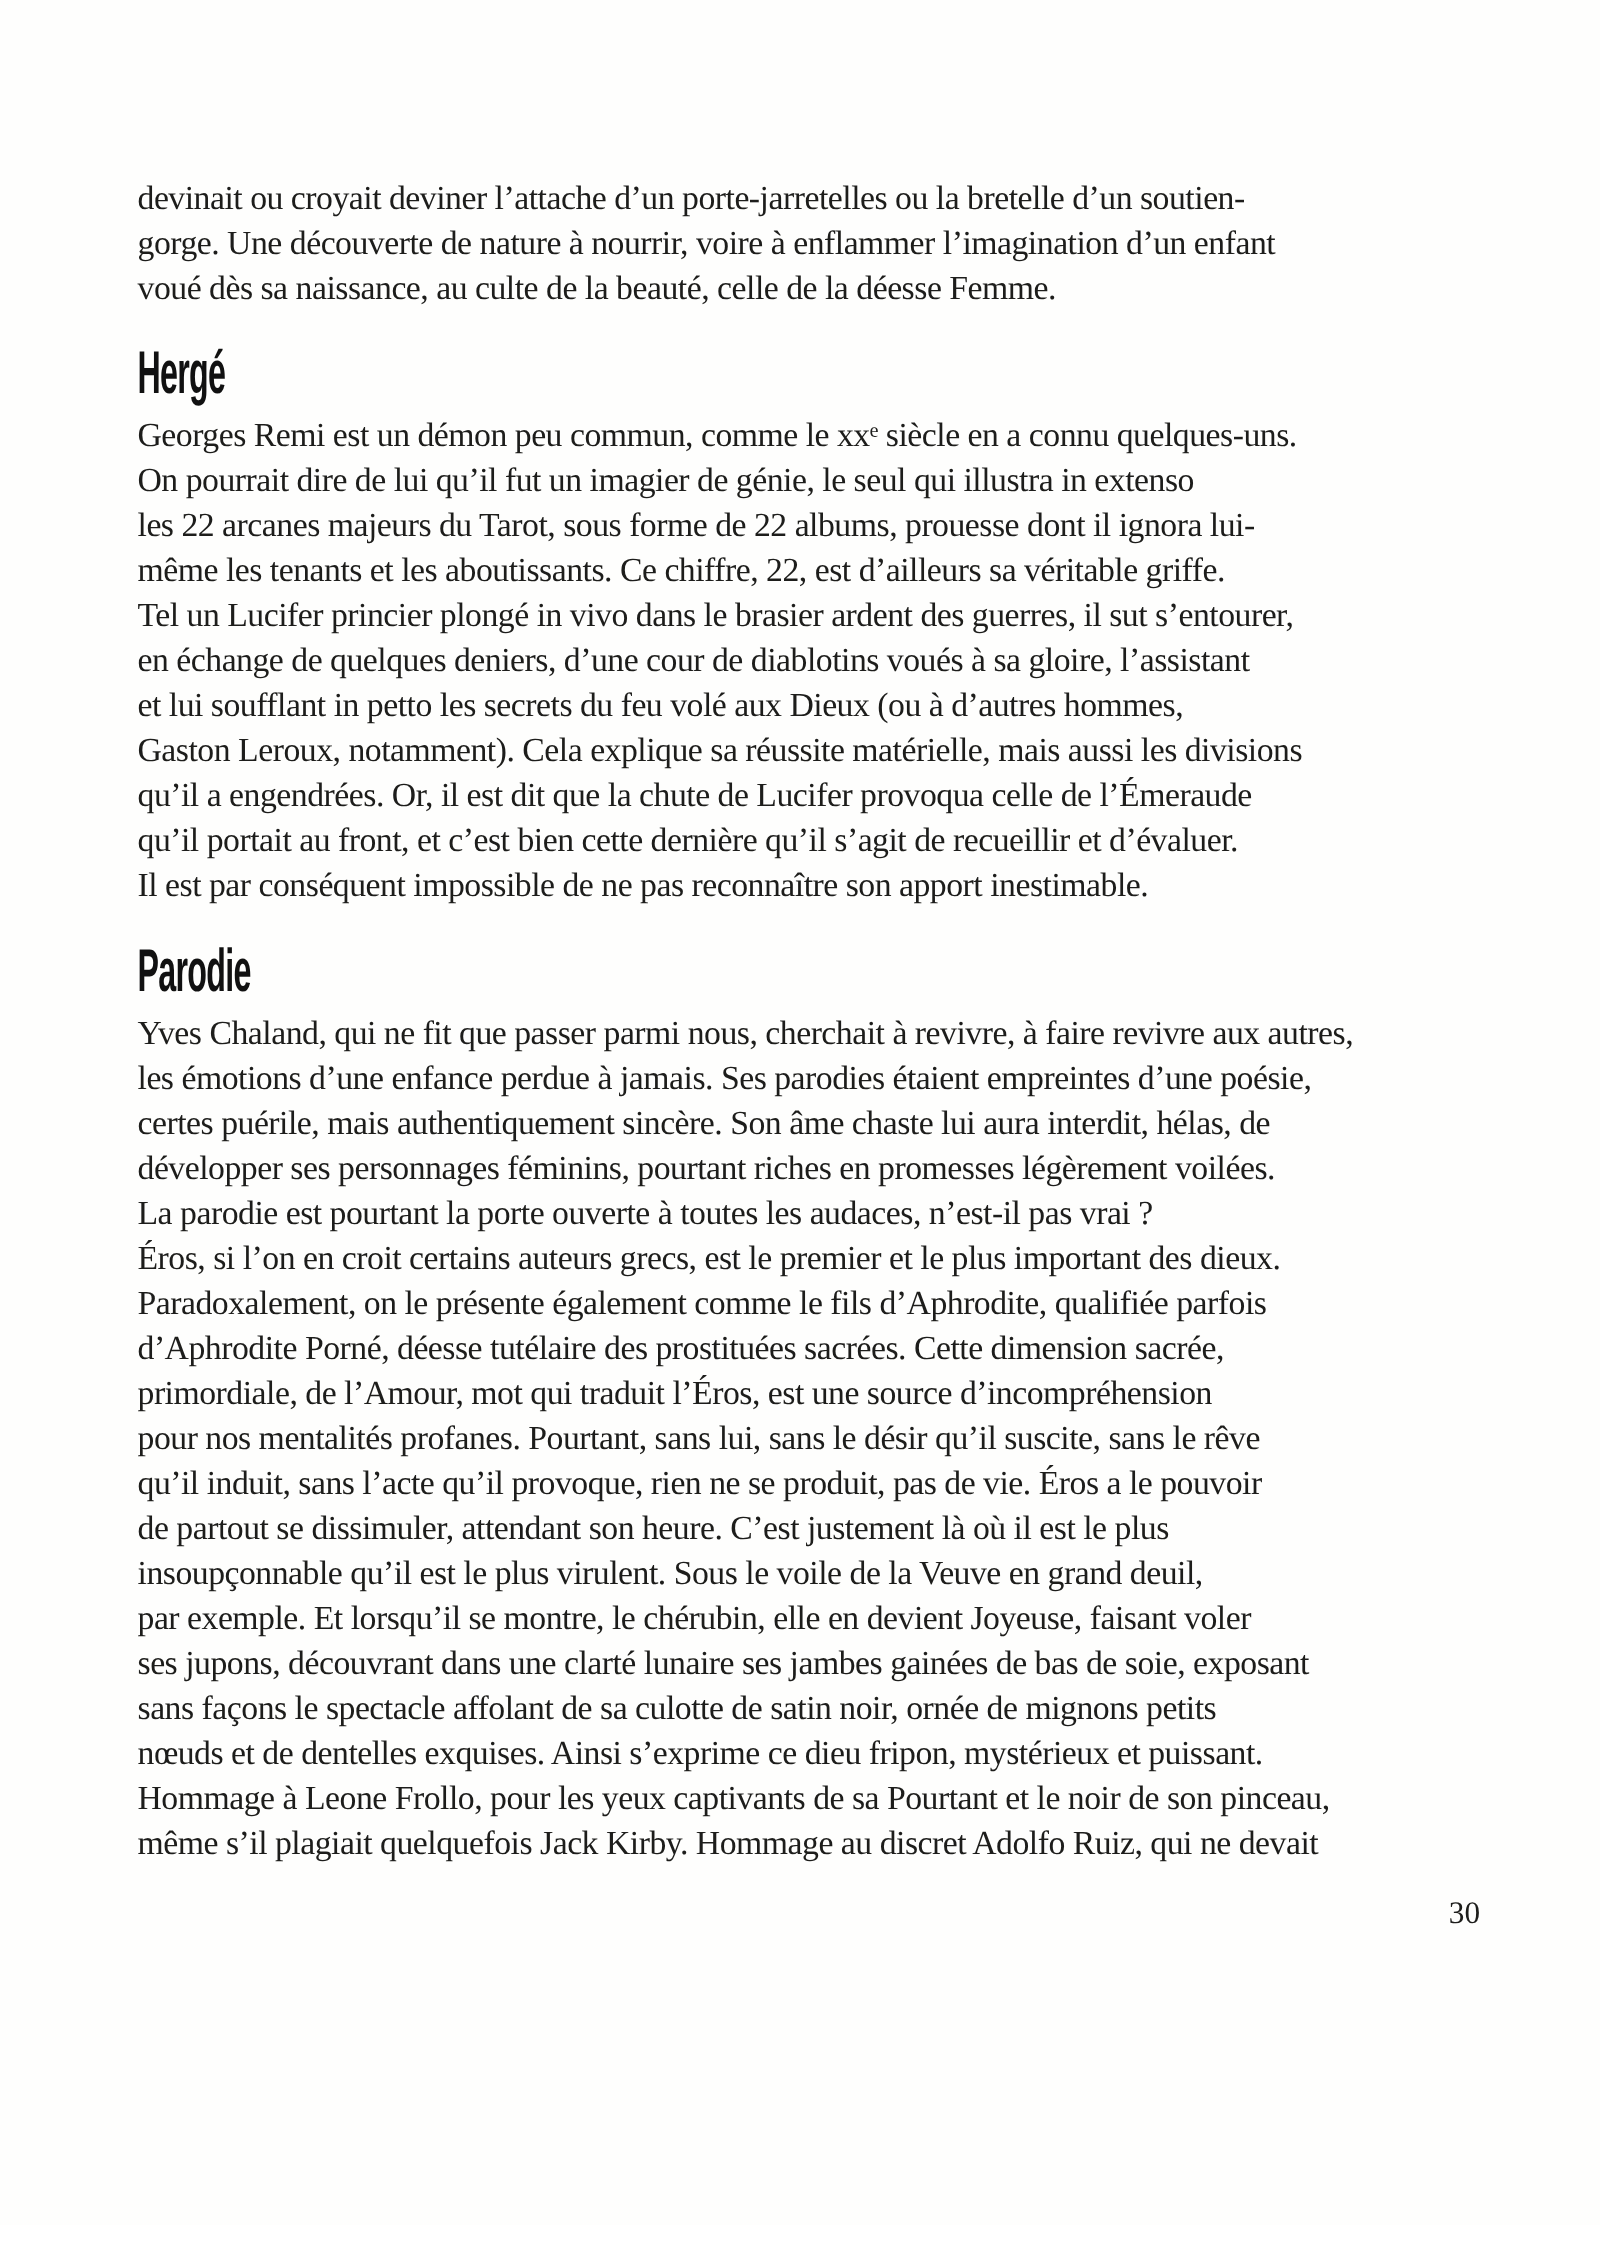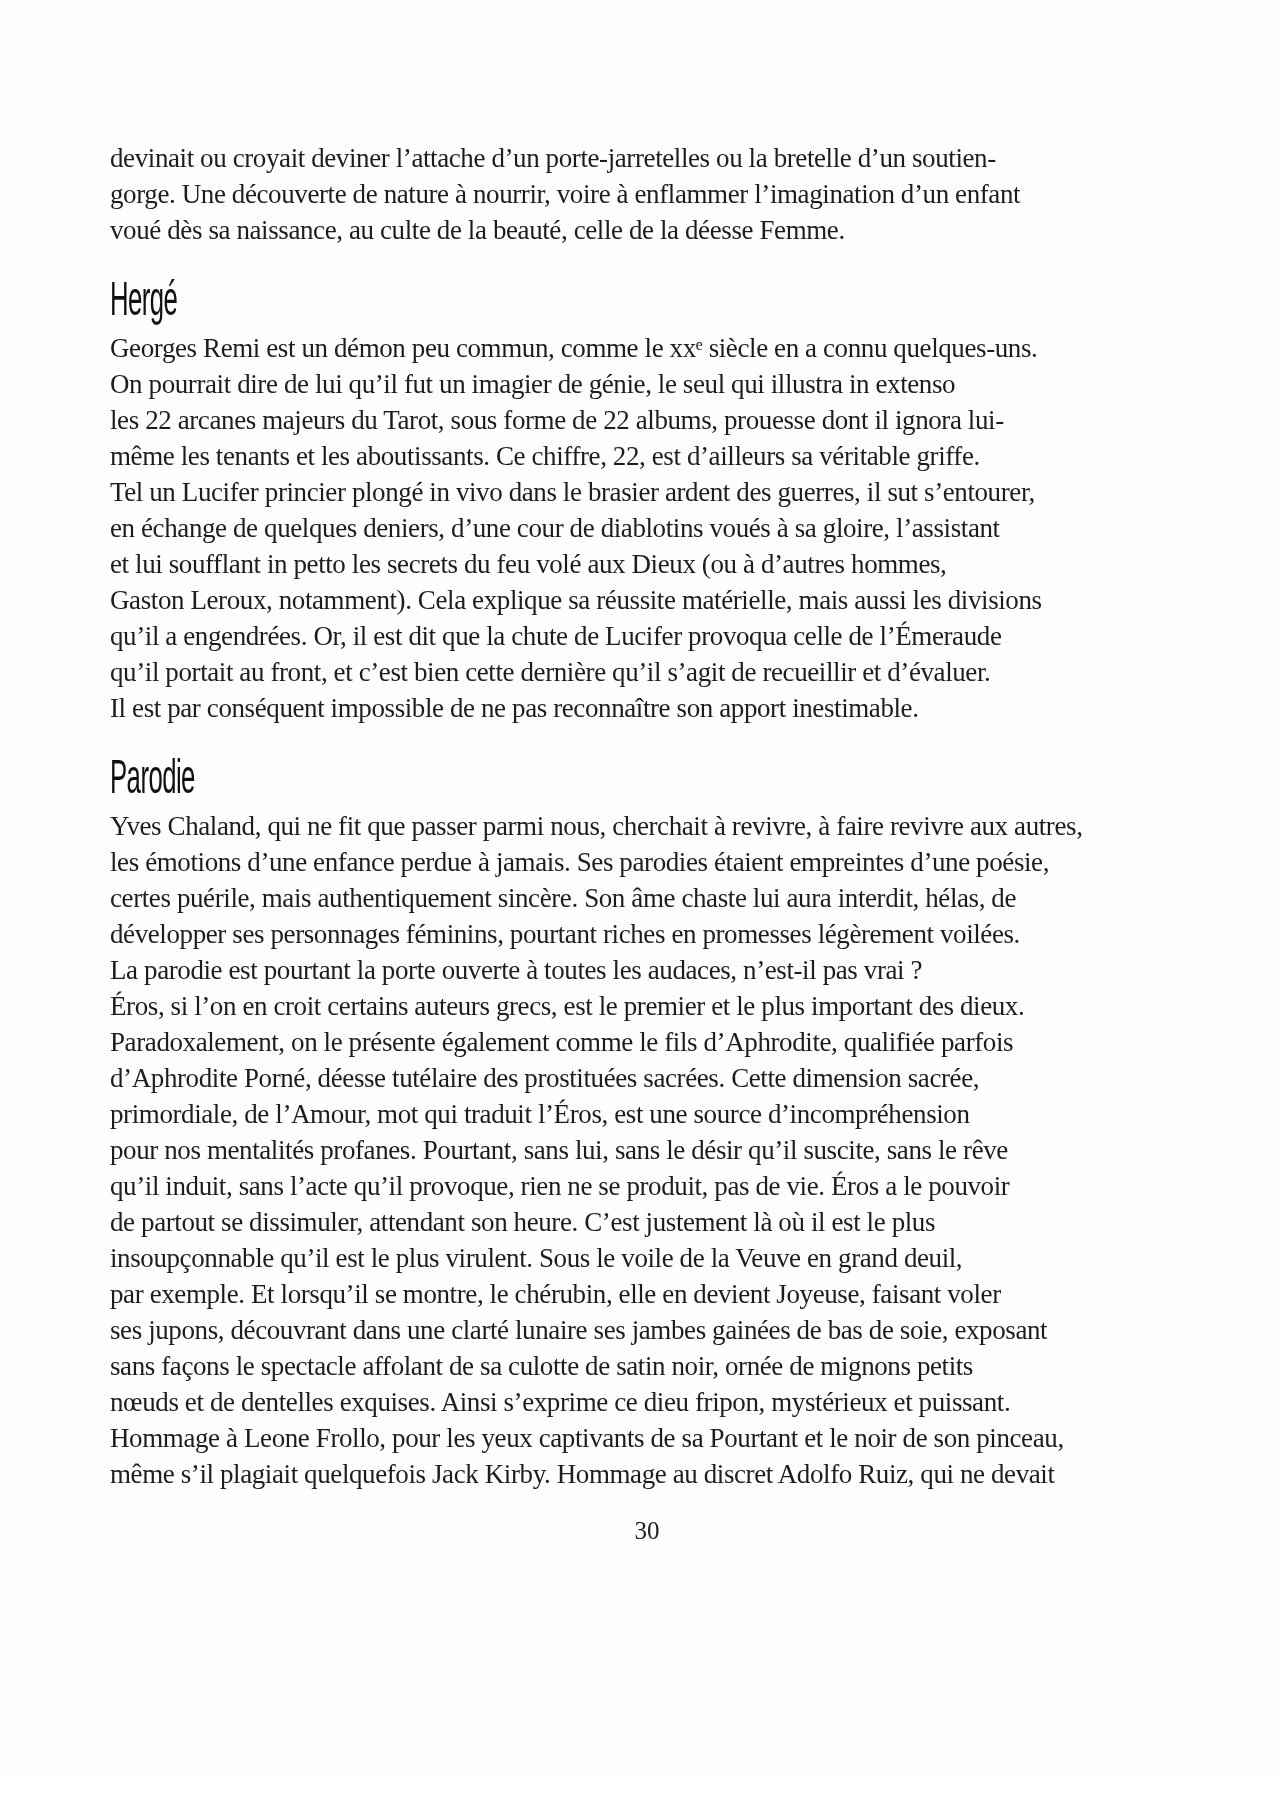--- a/index.html
+++ b/index.html
@@ -26,36 +26,36 @@
     white-space: pre;            
     font-size: 27px;
     line-height: 36px;
     letter-spacing: -0.4px;
     color: #1d1d1b;
   }
   .section-heading {
     margin: 28px 0 10px 0;
     padding: 0;
     font-family: "Liberation Sans", sans-serif;
-    font-weight: normal;
+    font-weight: bold;
     font-size: 46px;
     line-height: 44px;
     color: #111111;
   }
   .section-heading .condensed {
     display: inline-block;
     transform: scaleX(0.56) scaleY(1.05);
     transform-origin: 0 62%;
     letter-spacing: -1px;
     white-space: pre;
   }
   .folio {
     margin-top: 24px;
     width: 100%;
-    text-align: center;
+    text-align: right;
     font-size: 25px;
     line-height: 30px;
     color: #1d1d1b;
   }
 </style>
 </head>
 <body>
 
 <div class="page">
 

